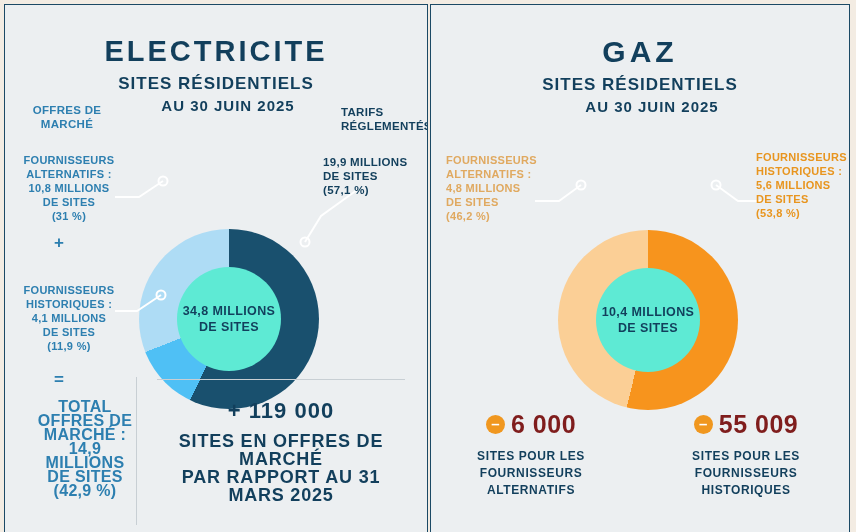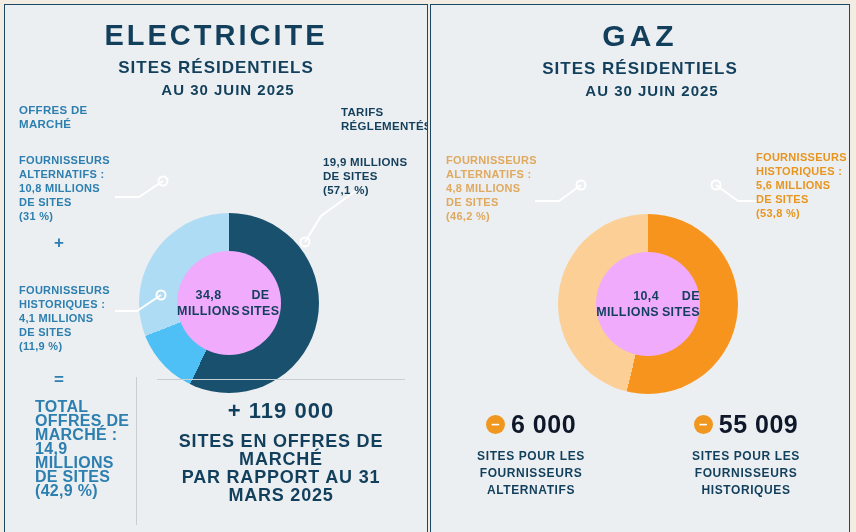--- a/index.html
+++ b/index.html
@@ -34,21 +34,21 @@
 
   
   .title{
     text-align:center;
     color:#123f5c;
     font-weight:bold;
     letter-spacing:2px;
   }
   .title.main{
     font-size:29px;
-    margin-top:14px;
+    margin-top:30px;
     letter-spacing:3px;
   }
   .title.sub1{
     font-size:17px;
     margin-top:6px;
     letter-spacing:1px;
     font-weight:bold;
   }
   .title.sub2{
     font-size:15px;
@@ -60,45 +60,45 @@
   .title.gaz{font-size:30px;letter-spacing:4px;}
 
   
   .donut-wrap{position:relative;}
   .donut{
     position:absolute;
     border-radius:50%;
   }
   .donut-hole{
     position:absolute;
-    background:#f0abfc;
+    background:#5eead4;
     border-radius:50%;
     display:flex;
-    flex-direction:row;
+    flex-direction:column;
     align-items:center;
     justify-content:center;
     text-align:center;
   }
   .hole-line{
     color:#123f5c;
     font-weight:bold;
     font-size:12.5px;
     letter-spacing:.4px;
     line-height:16px;
   }
 
   
   .lbl{
     position:absolute;
     font-weight:bold;
     line-height:14px;
     letter-spacing:.3px;
   }
   .lbl.blue{color:#123f5c;}
-  .lbl.lightblue{color:#2d7fb0;}
+  .lbl.lightblue{color:#2d7fb0;text-align:center;}
   .lbl.orange{color:#e8951f;}
   .lbl.sandy{color:#e0a960;}
 
   .leader{position:absolute;}
 
   
   .opsign{
     position:absolute;
     color:#2d7fb0;
     font-weight:bold;
@@ -141,21 +141,21 @@
   .rstat .row{
     display:flex;align-items:center;justify-content:center;gap:6px;
   }
   .minus{
     width:19px;height:19px;border-radius:50%;
     background:#f0971f;color:#ffffff;
     font-size:15px;font-weight:bold;line-height:17px;
     display:inline-block;text-align:center;
   }
   .rstat .num{
-    color:#0f172a;font-weight:bold;font-size:25px;letter-spacing:.5px;
+    color:#7f1d1d;font-weight:bold;font-size:25px;letter-spacing:.5px;
   }
   .rstat .desc{
     color:#123f5c;font-weight:bold;font-size:12px;letter-spacing:.6px;
     line-height:17px;margin-top:9px;
   }
 </style>
 </head>
 <body>
 
 <div class="page">

